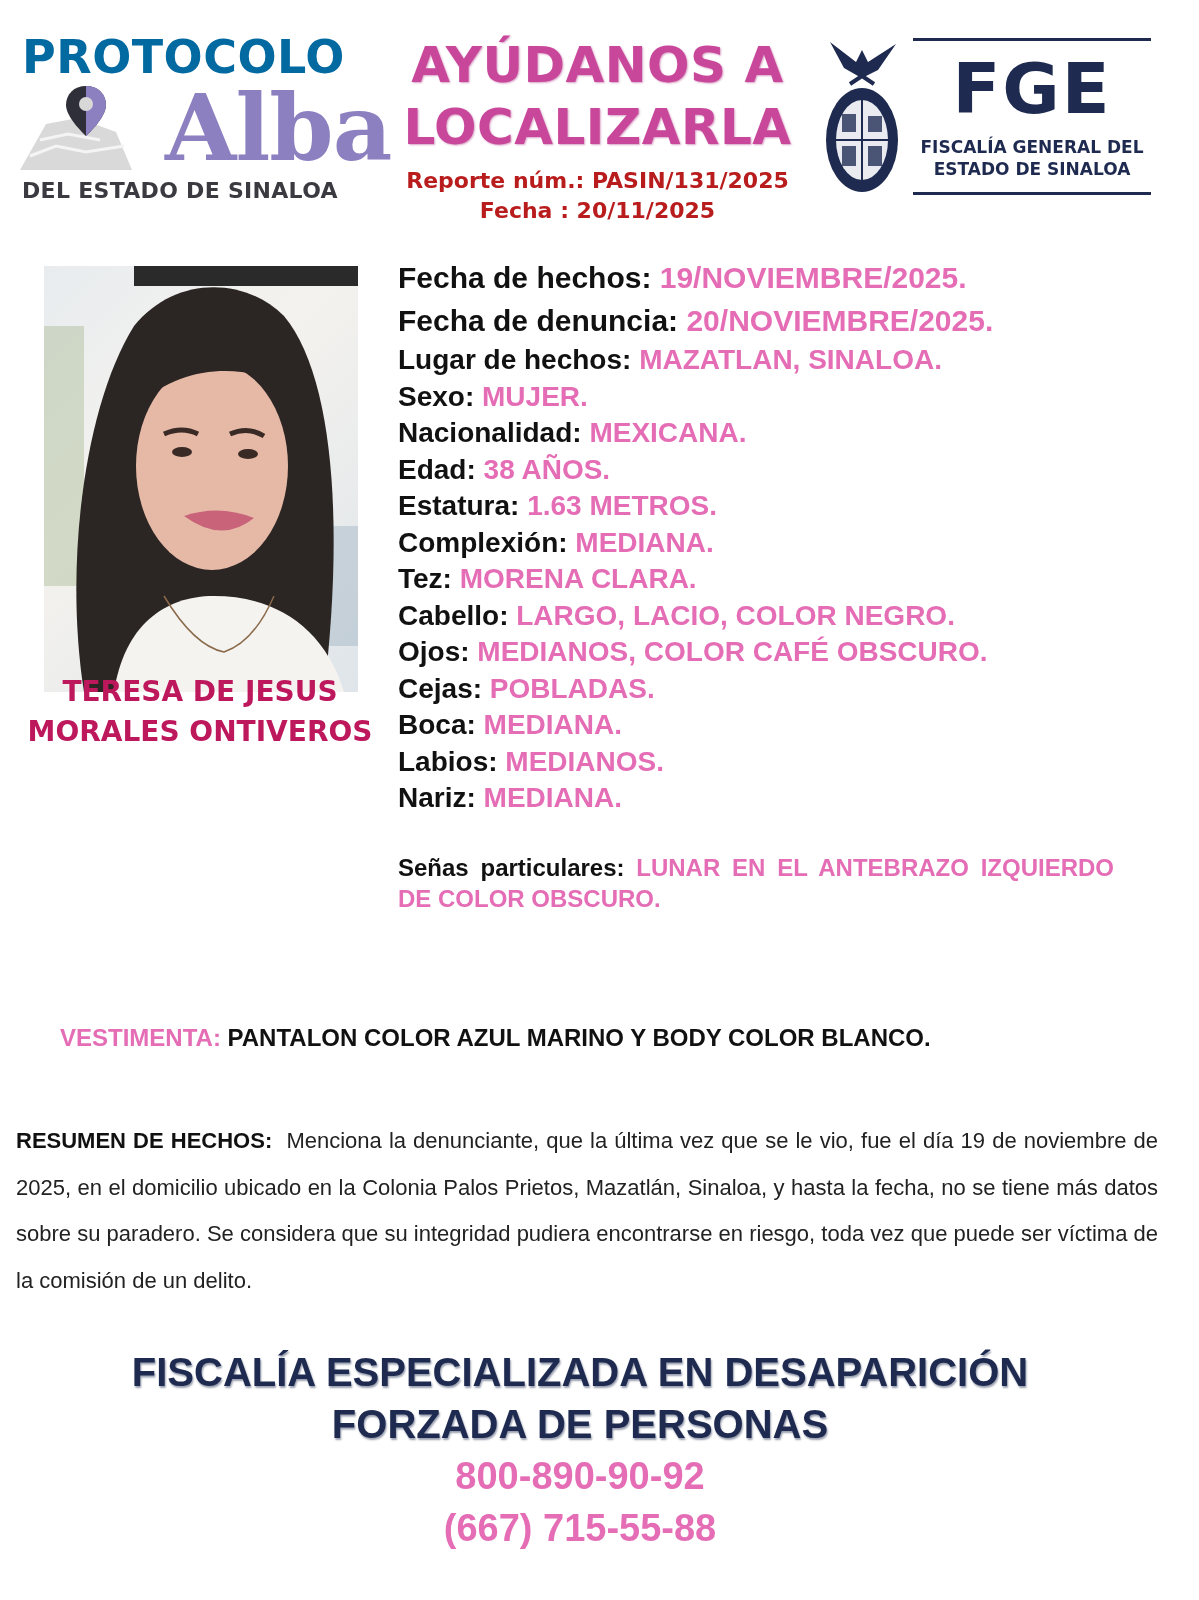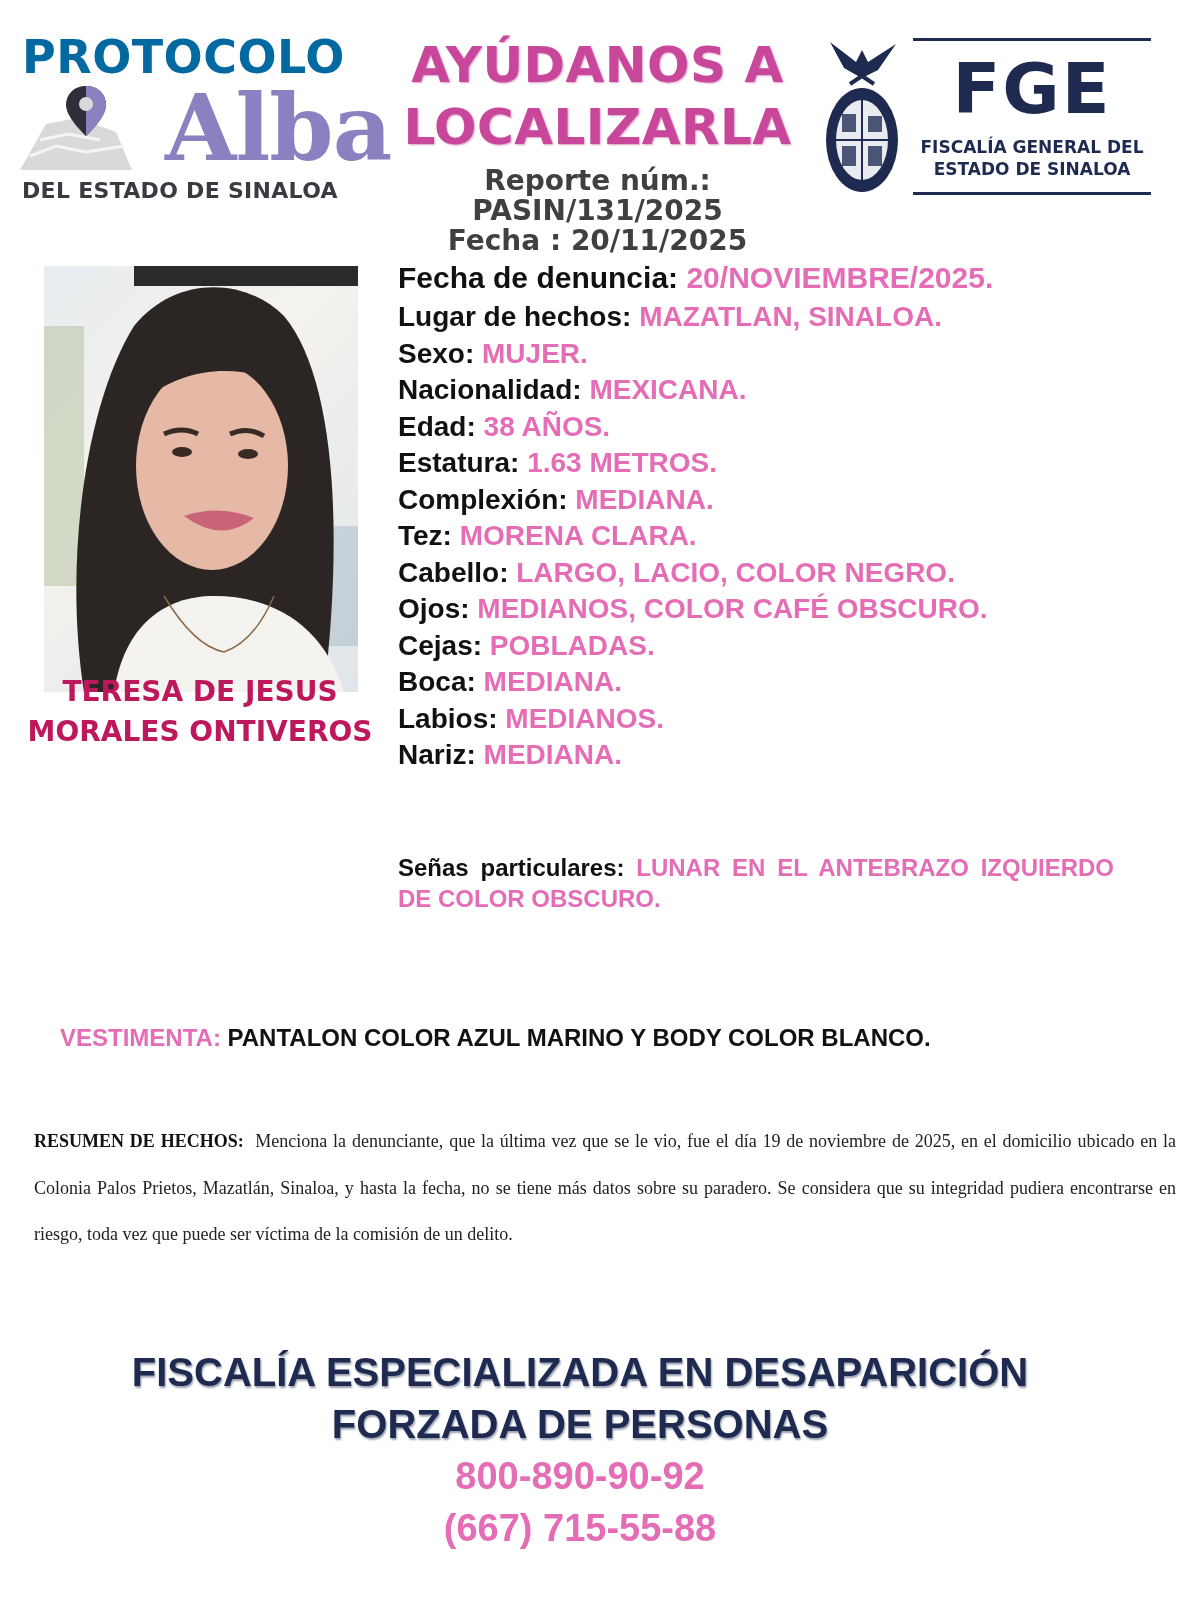--- a/index.html
+++ b/index.html
@@ -7,21 +7,21 @@
   .abs { position:absolute; }
 
   
   .pa-protocolo { left:22px; top:34px; font-family:"DejaVu Sans", sans-serif; font-weight:bold; font-size:46px; color:#0369a1; letter-spacing:0.5px; line-height:1; }
   .pa-alba { left:128px; top:82px; font-family:"DejaVu Serif", serif; font-weight:bold; font-size:92px; color:#8c80c0; line-height:1; letter-spacing:-1px;margin-left:37px; }
   .pa-estado { left:22px; top:180px; font-weight:bold; font-size:22px; color:#3a3a40; letter-spacing:0.3px; line-height:1; }
   .pa-map { left:16px; top:84px; width:118px; height:90px; }
 
   
   .h-title { left:395px; top:34px; width:405px; text-align:center; font-weight:bold; font-size:50px; line-height:62px; color:#c8479a; text-shadow:1px 1px 2px #d9a2c6; letter-spacing:0.5px; }
-  .h-rep { left:395px; top:166px; width:405px; text-align:center; font-weight:bold; font-size:28px; color:#404040; line-height:30px; }
+  .h-rep { left:395px; top:166px; width:405px; text-align:center; font-weight:bold; font-size:22px; color:#b91c1c; line-height:30px; }
 
   
   .fge-seal { left:822px; top:36px; width:80px; height:160px; }
   .fge-line { height:3px; background:#1e2a4f; left:913px; width:238px; }
   .fge-title { left:913px; top:54px; width:238px; text-align:center; font-weight:bold; font-size:70px; color:#1e2a4f; line-height:1; letter-spacing:2px; }
   .fge-sub { left:913px; top:136px; width:238px; text-align:center; font-weight:bold; font-size:17px; color:#1e2a4f; line-height:22px; }
 
   
   .photo { left:44px; top:266px; width:314px; height:426px; overflow:hidden; background:linear-gradient(135deg,#e8ecef 0%,#f4f2ee 40%,#dfe5ea 100%); }
   .photo .topbar { position:absolute; left:90px; top:0; width:224px; height:20px; background:#2a2a2a; }
@@ -32,21 +32,21 @@
   .row { font-family:"Liberation Sans", sans-serif; font-weight:bold; color:#111; white-space:nowrap; }
   .row .v { color:#e46db5; }
   .r-big { font-size:30px; line-height:43px; }
   .r-sm { font-size:28px; line-height:36.5px; }
   .senas { left:398px; top:852px; width:716px; font-family:"Liberation Sans", sans-serif; font-weight:bold; font-size:24px; line-height:31px; text-align:justify; text-align-last:left; color:#111; }
   .senas .v { color:#e46db5; }
 
   .vest { left:24px; top:1024px; font-family:"Liberation Sans", sans-serif; font-weight:bold; font-size:24px; color:#111; white-space:nowrap; }
   .vest .k { color:#e46db5;margin-left:36px; }
 
-  .resumen { left:16px; top:1118px; width:1142px; font-family:Liberation Serif, serif; font-size:18px; line-height:46.5px; color:#222; text-align:justify;margin-left:18px; }
+  .resumen { left:16px; top:1118px; width:1142px; font-family:Liberation Sans, sans-serif; font-size:22px; line-height:46.5px; color:#222; text-align:justify; }
   .resumen .k { font-weight:bold; color:#111; }
 
   .footer { left:0; top:1346px; width:1160px; text-align:center; font-family:"Liberation Sans", sans-serif; font-weight:bold; }
   .f-org { font-size:40px; line-height:52px; color:#1e2a4f; text-shadow:1px 2px 2px #9aa0b0; }
   .f-phone { font-size:38px; line-height:52px; color:#e46db5; }
 </style>
 </head>
 <body>
 
 <div class="abs pa-map">
@@ -110,20 +110,21 @@
     <path d="M70,426 C80,360 120,330 170,330 C230,330 280,360 300,426 Z" fill="#f5f3f0"></path>
     <path d="M120,330 Q150,380 180,386 Q210,376 230,330" stroke="#8a6a4a" stroke-width="1.5" fill="none"></path>
   </svg>
 </div>
 <div class="abs name">
   <div>TERESA DE JESUS</div>
   <div>MORALES ONTIVEROS</div>
 </div>
 
 <div class="abs details">
+  <div class="row r-big"><span>Fecha de hechos:</span> <span class="v">19/NOVIEMBRE/2025.</span></div>
   <div class="row r-big"><span>Fecha de denuncia:</span> <span class="v">20/NOVIEMBRE/2025.</span></div>
   <div class="row r-sm"><span>Lugar de hechos:</span> <span class="v">MAZATLAN, SINALOA.</span></div>
   <div class="row r-sm"><span>Sexo:</span> <span class="v">MUJER.</span></div>
   <div class="row r-sm"><span>Nacionalidad:</span> <span class="v">MEXICANA.</span></div>
   <div class="row r-sm"><span>Edad:</span> <span class="v"> 38 AÑOS.</span></div>
   <div class="row r-sm"><span>Estatura:</span> <span class="v">1.63 METROS.</span></div>
   <div class="row r-sm"><span>Complexión:</span> <span class="v">MEDIANA.</span></div>
   <div class="row r-sm"><span>Tez:</span> <span class="v">MORENA CLARA.</span></div>
   <div class="row r-sm"><span>Cabello:</span> <span class="v">LARGO, LACIO, COLOR NEGRO.</span></div>
   <div class="row r-sm"><span>Ojos:</span> <span class="v">MEDIANOS, COLOR CAFÉ OBSCURO.</span></div>

